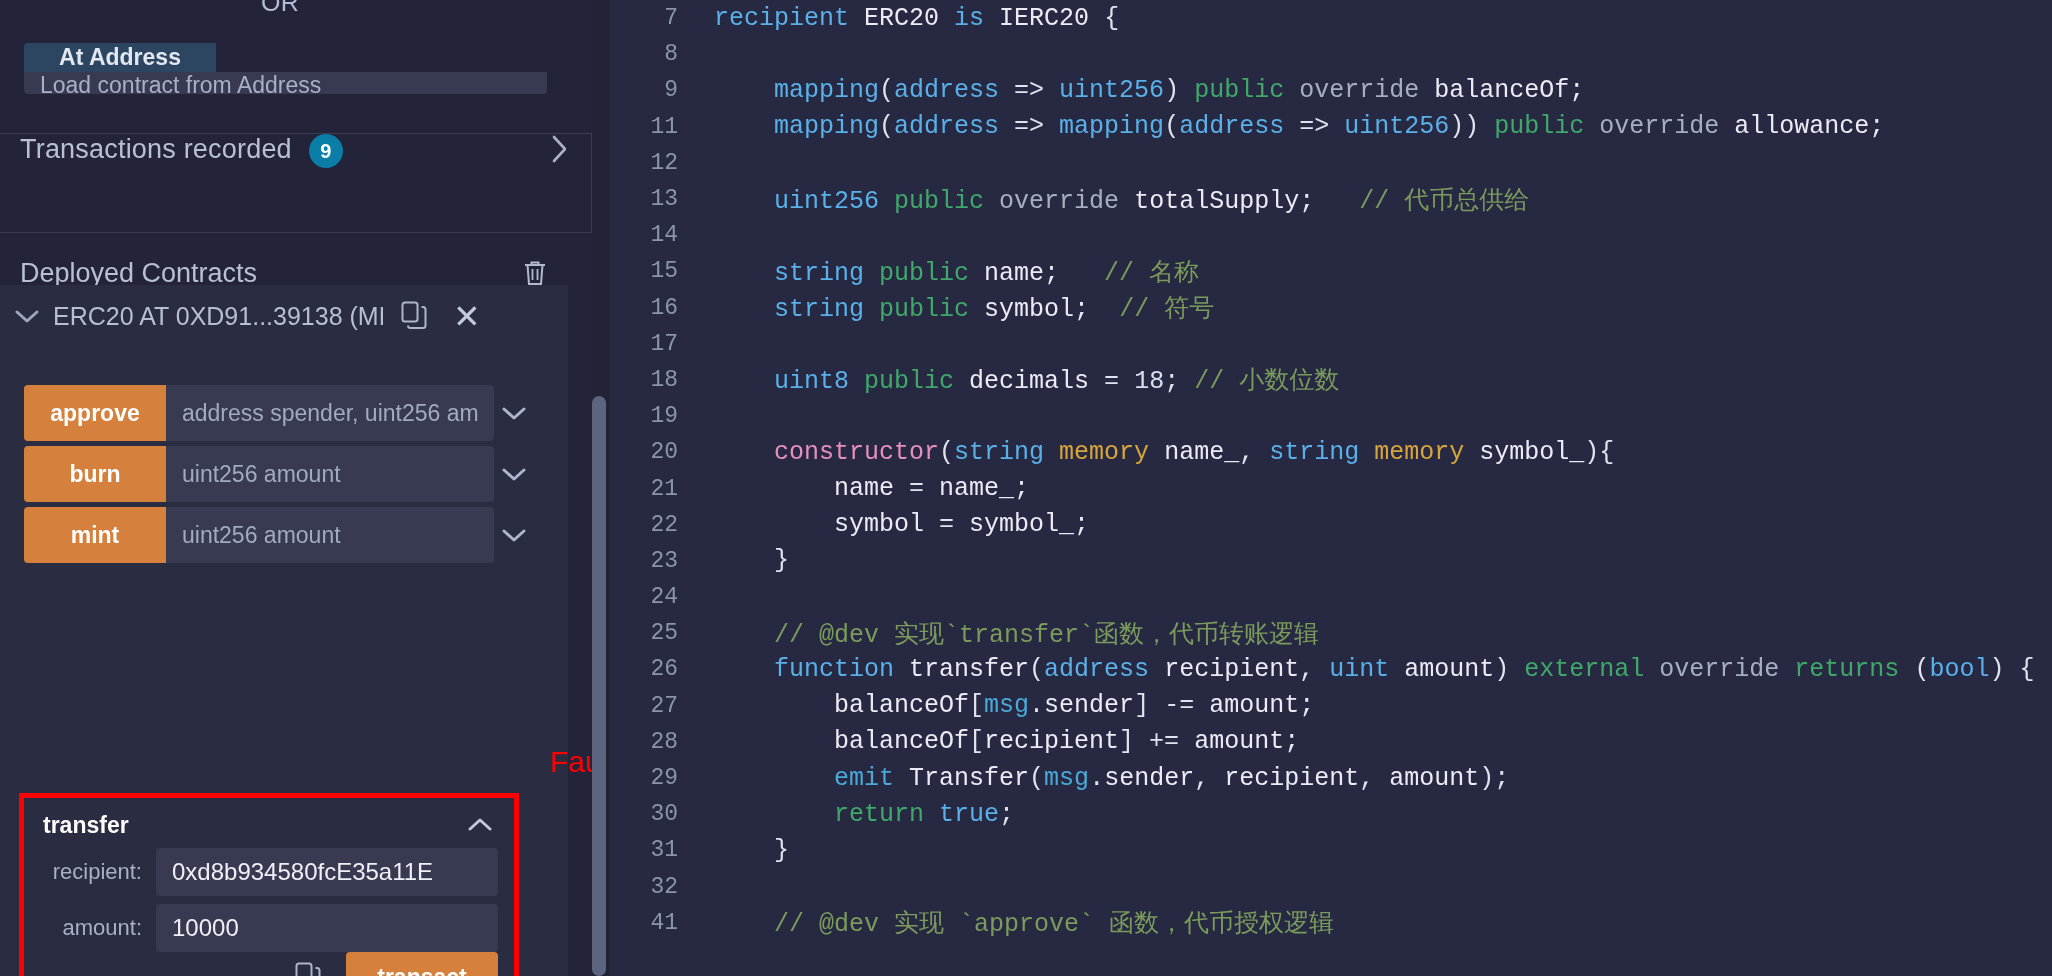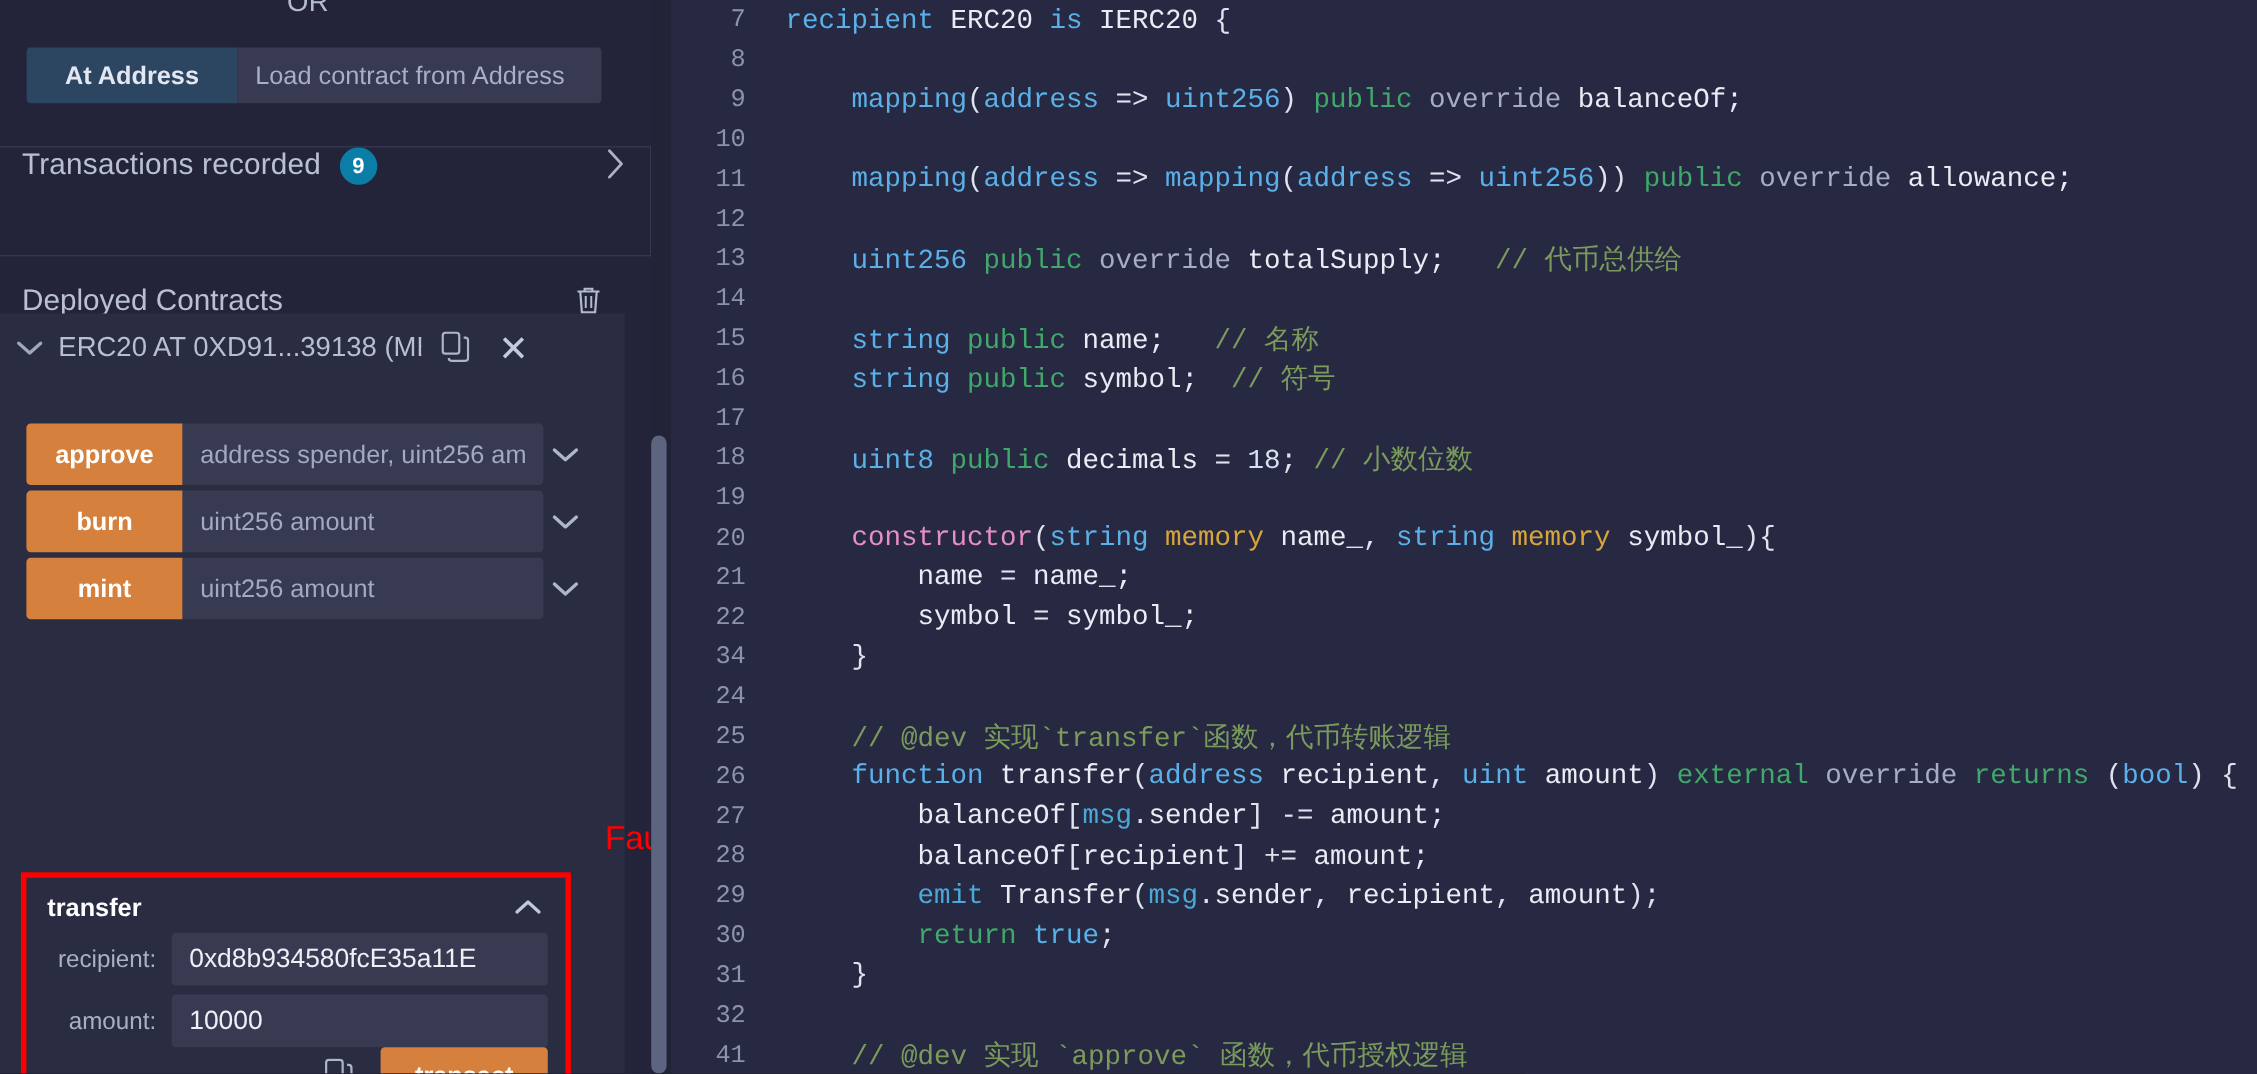--- a/index.html
+++ b/index.html
@@ -24,21 +24,21 @@
   .or-label {
     position: absolute; left: 0; top: -12px;
     width: 560px; text-align: center;
     font-size: 25px; color: #b4bbd4; letter-spacing: .3px;
   }
 
   
   .ataddr-row {
     position: absolute; left: 24px; top: 43px;
     width: 523px; height: 51px;
-    display: flex; border-radius: 4px; overflow: hidden;
+    display: flex; border-radius: 4px; overflow: hidden; flex-direction: column;
   }
   .ataddr-btn {
     width: 192px; height: 51px;
     background: #2c4662;
     color: #e3e7f1; font-size: 23px; font-weight: 600;
     display: flex; align-items: center; justify-content: center;
     cursor: pointer; border: none;
   }
   .ataddr-input {
     flex: 1; height: 51px;
@@ -338,34 +338,33 @@
     <div class="annotation">Faucet合约地址</div>
   </div>
 
   <div class="lp-scrollbar"></div>
 
   <div id="editor">
     <div id="code-lines">
         <div class="code-line"><span class="gutter">7</span><span class="code-text"><span class="t-type">recipient</span><span class="t-punc"> </span><span class="t-id">ERC20</span><span class="t-punc"> </span><span class="t-type">is</span><span class="t-punc"> </span><span class="t-id">IERC20</span><span class="t-punc"> {</span></span></div>
         <div class="code-line"><span class="gutter">8</span><span class="code-text"></span></div>
         <div class="code-line"><span class="gutter">9</span><span class="code-text"><span class="t-punc">    </span><span class="t-type">mapping</span><span class="t-punc">(</span><span class="t-type">address</span><span class="t-punc"> =&gt; </span><span class="t-type">uint256</span><span class="t-punc">) </span><span class="t-kw">public</span><span class="t-punc"> </span><span class="t-gray">override</span><span class="t-punc"> </span><span class="t-id">balanceOf;</span></span></div>
-        <div class="code-line"><span class="gutter">10</span><span class="code-text"></span></div>
         <div class="code-line"><span class="gutter">11</span><span class="code-text"><span class="t-punc">    </span><span class="t-type">mapping</span><span class="t-punc">(</span><span class="t-type">address</span><span class="t-punc"> =&gt; </span><span class="t-type">mapping</span><span class="t-punc">(</span><span class="t-type">address</span><span class="t-punc"> =&gt; </span><span class="t-type">uint256</span><span class="t-punc">)) </span><span class="t-kw">public</span><span class="t-punc"> </span><span class="t-gray">override</span><span class="t-punc"> </span><span class="t-id">allowance;</span></span></div>
         <div class="code-line"><span class="gutter">12</span><span class="code-text"></span></div>
         <div class="code-line"><span class="gutter">13</span><span class="code-text"><span class="t-punc">    </span><span class="t-type">uint256</span><span class="t-punc"> </span><span class="t-kw">public</span><span class="t-punc"> </span><span class="t-gray">override</span><span class="t-punc"> </span><span class="t-id">totalSupply;</span><span class="t-punc">   </span><span class="t-com">// 代币总供给</span></span></div>
         <div class="code-line"><span class="gutter">14</span><span class="code-text"></span></div>
         <div class="code-line"><span class="gutter">15</span><span class="code-text"><span class="t-punc">    </span><span class="t-type">string</span><span class="t-punc"> </span><span class="t-kw">public</span><span class="t-punc"> </span><span class="t-id">name;</span><span class="t-punc">   </span><span class="t-com">// 名称</span></span></div>
         <div class="code-line"><span class="gutter">16</span><span class="code-text"><span class="t-punc">    </span><span class="t-type">string</span><span class="t-punc"> </span><span class="t-kw">public</span><span class="t-punc"> </span><span class="t-id">symbol;</span><span class="t-punc">  </span><span class="t-com">// 符号</span></span></div>
         <div class="code-line"><span class="gutter">17</span><span class="code-text"></span></div>
         <div class="code-line"><span class="gutter">18</span><span class="code-text"><span class="t-punc">    </span><span class="t-type">uint8</span><span class="t-punc"> </span><span class="t-kw">public</span><span class="t-punc"> </span><span class="t-id">decimals</span><span class="t-punc"> = </span><span class="t-num">18</span><span class="t-punc">; </span><span class="t-com">// 小数位数</span></span></div>
         <div class="code-line"><span class="gutter">19</span><span class="code-text"></span></div>
         <div class="code-line"><span class="gutter">20</span><span class="code-text"><span class="t-punc">    </span><span class="t-ctor">constructor</span><span class="t-punc">(</span><span class="t-type">string</span><span class="t-punc"> </span><span class="t-mem">memory</span><span class="t-punc"> </span><span class="t-id">name_</span><span class="t-punc">, </span><span class="t-type">string</span><span class="t-punc"> </span><span class="t-mem">memory</span><span class="t-punc"> </span><span class="t-id">symbol_</span><span class="t-punc">){</span></span></div>
         <div class="code-line"><span class="gutter">21</span><span class="code-text"><span class="t-punc">        </span><span class="t-id">name</span><span class="t-punc"> = </span><span class="t-id">name_;</span></span></div>
         <div class="code-line"><span class="gutter">22</span><span class="code-text"><span class="t-punc">        </span><span class="t-id">symbol</span><span class="t-punc"> = </span><span class="t-id">symbol_;</span></span></div>
-        <div class="code-line"><span class="gutter">34</span><span class="code-text"><span class="t-punc">    }</span></span></div>
+        <div class="code-line"><span class="gutter">23</span><span class="code-text"><span class="t-punc">    }</span></span></div>
         <div class="code-line"><span class="gutter">24</span><span class="code-text"></span></div>
         <div class="code-line"><span class="gutter">25</span><span class="code-text"><span class="t-punc">    </span><span class="t-com">// @dev 实现`transfer`函数，代币转账逻辑</span></span></div>
         <div class="code-line"><span class="gutter">26</span><span class="code-text"><span class="t-punc">    </span><span class="t-type">function</span><span class="t-punc"> </span><span class="t-id">transfer</span><span class="t-punc">(</span><span class="t-type">address</span><span class="t-punc"> </span><span class="t-id">recipient</span><span class="t-punc">, </span><span class="t-type">uint</span><span class="t-punc"> </span><span class="t-id">amount</span><span class="t-punc">) </span><span class="t-kw">external</span><span class="t-punc"> </span><span class="t-gray">override</span><span class="t-punc"> </span><span class="t-kw">returns</span><span class="t-punc"> (</span><span class="t-type">bool</span><span class="t-punc">) {</span></span></div>
         <div class="code-line"><span class="gutter">27</span><span class="code-text"><span class="t-punc">        </span><span class="t-id">balanceOf</span><span class="t-punc">[</span><span class="t-msg">msg</span><span class="t-punc">.</span><span class="t-id">sender</span><span class="t-punc">] -= </span><span class="t-id">amount;</span></span></div>
         <div class="code-line"><span class="gutter">28</span><span class="code-text"><span class="t-punc">        </span><span class="t-id">balanceOf</span><span class="t-punc">[</span><span class="t-id">recipient</span><span class="t-punc">] += </span><span class="t-id">amount;</span></span></div>
         <div class="code-line"><span class="gutter">29</span><span class="code-text"><span class="t-punc">        </span><span class="t-msg">emit</span><span class="t-punc"> </span><span class="t-id">Transfer</span><span class="t-punc">(</span><span class="t-msg">msg</span><span class="t-punc">.</span><span class="t-id">sender</span><span class="t-punc">, </span><span class="t-id">recipient</span><span class="t-punc">, </span><span class="t-id">amount</span><span class="t-punc">);</span></span></div>
         <div class="code-line"><span class="gutter">30</span><span class="code-text"><span class="t-punc">        </span><span class="t-kw">return</span><span class="t-punc"> </span><span class="t-type">true</span><span class="t-punc">;</span></span></div>
         <div class="code-line"><span class="gutter">31</span><span class="code-text"><span class="t-punc">    }</span></span></div>
         <div class="code-line"><span class="gutter">32</span><span class="code-text"></span></div>
         <div class="code-line"><span class="gutter">41</span><span class="code-text"><span class="t-punc">    </span><span class="t-com">// @dev 实现 `approve` 函数，代币授权逻辑</span></span></div>

